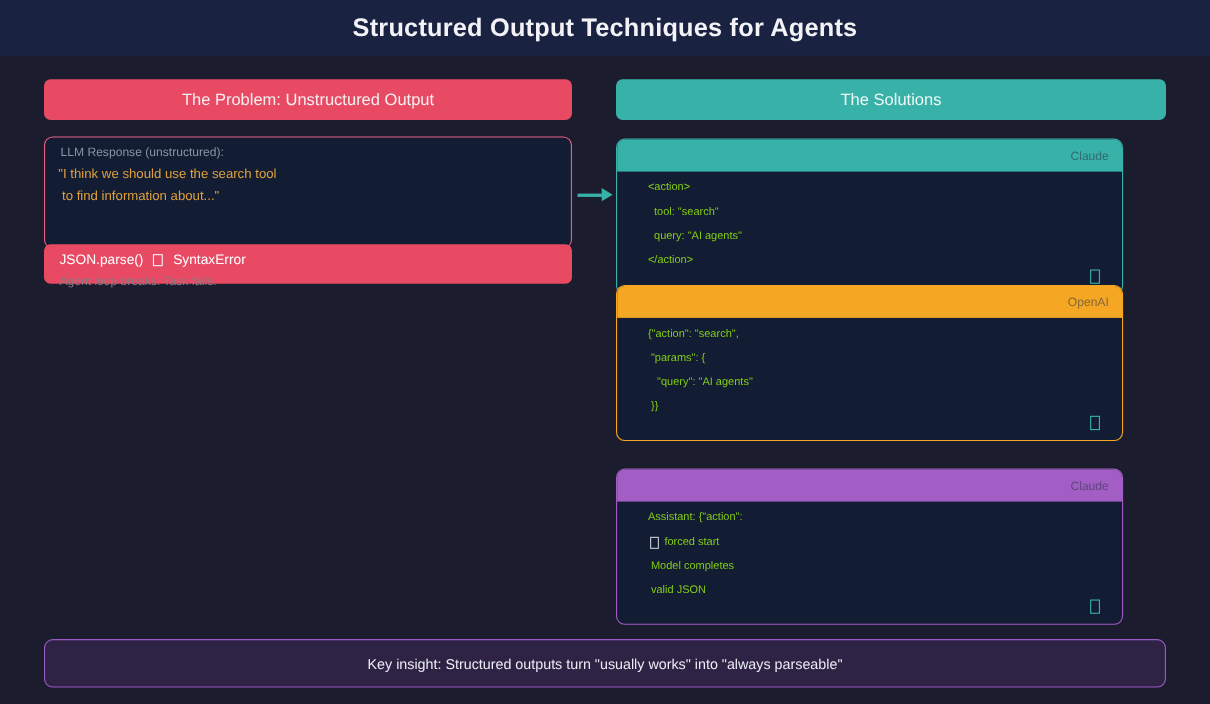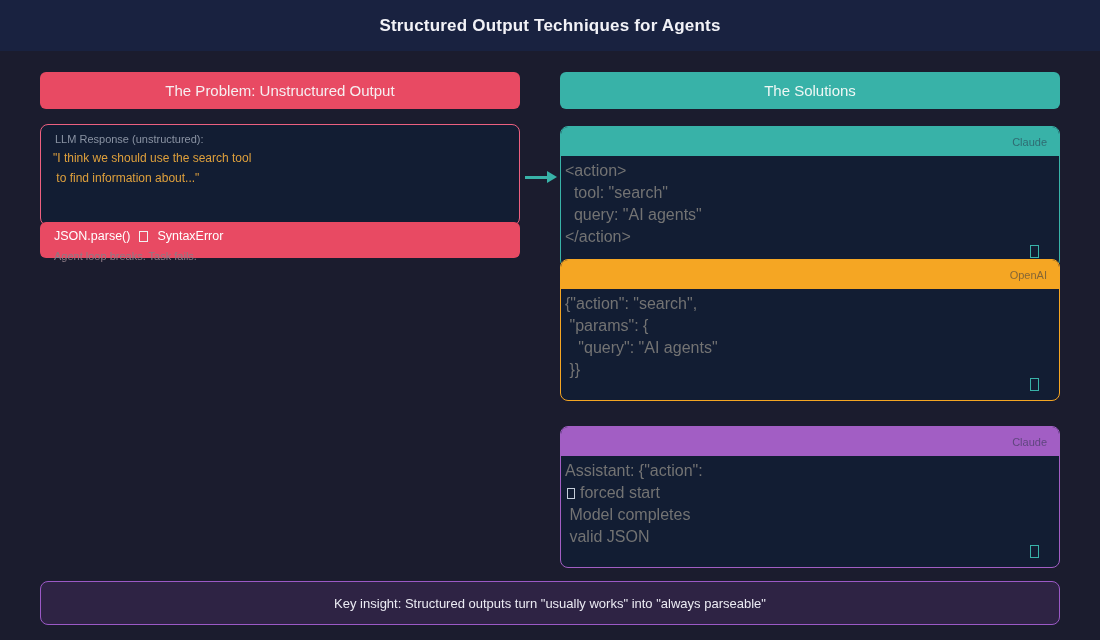--- a/index.html
+++ b/index.html
@@ -8,21 +8,21 @@
     position:relative; width:1100px; height:640px; overflow:hidden;
     background:#1b1c2e;
     font-family:"Liberation Sans", sans-serif;
   }
   
   .topbar {
     position:absolute; left:0; top:0; width:1100px; height:51px;
     background:#192240;
     display:flex; align-items:center; justify-content:center;
   }
-  .topbar h1 { font-size:17px; font-weight:bold; color:#f2f2f7; letter-spacing:.2px; }
+  .topbar h1 { font-size:23px; font-weight:bold; color:#f2f2f7; letter-spacing:.2px; }
 
   
   .section-header {
     position:absolute; height:37px; border-radius:6px;
     display:flex; align-items:center; justify-content:center;
     font-size:15px; color:#f6eff1;
   }
   .section-header.problem  { left:40px;  top:72px; width:480px; background:#e84a63; }
   .section-header.solutions{ left:560px; top:72px; width:500px; background:#38b2a8; color:#eef7f5;text-align:right; }
 
@@ -59,37 +59,37 @@
     position:absolute; left:0; top:4.5px; width:24px; height:3px; background:#38b2a8;
   }
   .arrow .head {
     position:absolute; left:22px; top:0; width:0; height:0;
     border-left:10px solid #38b2a8;
     border-top:6px solid transparent; border-bottom:6px solid transparent;
   }
 
   
   .card {
-    position:absolute; left:560px; width:500px; height:142px;
+    position:absolute; left:560px; width:461px; height:142px;
     background:#121d33; border-radius:8px; overflow:hidden;
   }
   .card.teal   { top:126px; border:1.5px solid #38b2a8; }
   .card.orange { top:259px; border:1.5px solid #f5a623; }
   .card.purple { top:426px; border:1.5px solid #a25ec4; }
   .card-header {
     height:29px; display:flex; align-items:center; justify-content:flex-end;
     padding-right:12px; font-size:11px;
   }
   .card.teal   .card-header { background:#38b2a8; }
   .card.orange .card-header { background:#f5a623; }
   .card.purple .card-header { background:#a25ec4; }
   .provider { color:rgba(40,50,70,0.55); }
   .card-body { position:relative; height:calc(100% - 29px); padding-top:4px; }
   .code-line {
-    margin-left:4px; font-size:16px; line-height:22px; color:#737373; white-space:pre;
+    margin-left:28px; font-size:10px; line-height:22px; color:#84cc16; white-space:pre;
   }
   .code-line.tofu-line { display:flex; align-items:center; }
 
   
   .key-insight {
     position:absolute; left:40px; top:581px; width:1020px; height:44px;
     background:#2e2344; border:1.5px solid #9b59c6; border-radius:8px;
     display:flex; align-items:center; justify-content:center;
     font-size:13px; color:#ebebf3;
   }

